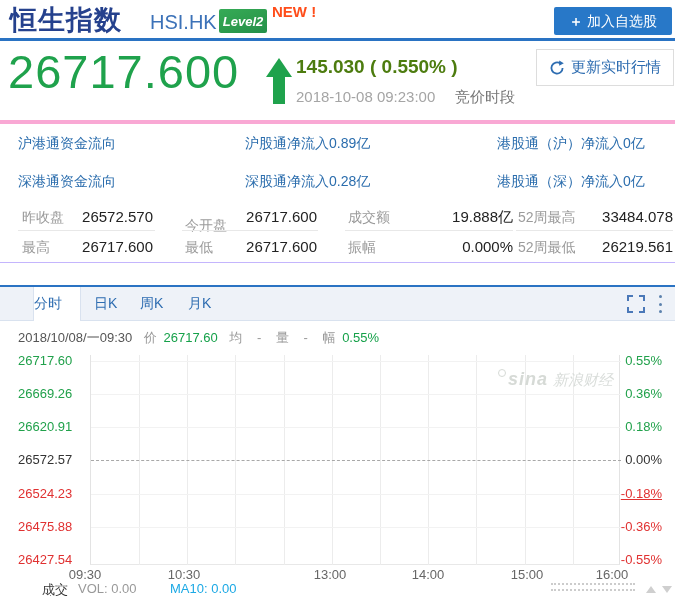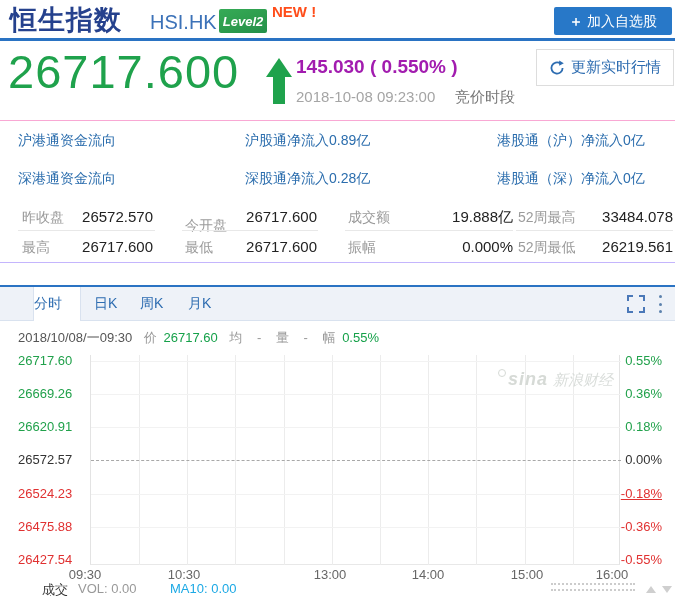--- a/index.html
+++ b/index.html
@@ -17,29 +17,29 @@
            border-radius:2px;background:#2878c8;color:#fff;font-size:14px;cursor:pointer;}
   .add-btn .plus{font-weight:bold;margin-right:4px;}
   .header-rule{position:absolute;left:0;top:38px;width:675px;height:3px;background:#2a73c3;}
 
   
   .price{position:absolute;left:8px;top:44px;font-size:47px;color:#1fa24c;letter-spacing:1px;}
   .arrow-up{position:absolute;left:266px;top:58px;width:26px;height:47px;}
   .arrow-up .head{width:0;height:0;border-left:13px solid transparent;border-right:13px solid transparent;
                   border-bottom:19px solid #1fa24c;}
   .arrow-up .stem{width:12px;height:27px;background:#1fa24c;margin:0 auto;}
-  .change{position:absolute;left:296px;top:56px;font-size:19px;font-weight:bold;color:#a21caf;}
+  .change{position:absolute;left:296px;top:56px;font-size:19px;font-weight:bold;color:#4d7c0f;}
   .quote-time{position:absolute;left:296px;top:88px;font-size:15px;color:#a5a5a5;}
   .session{position:absolute;left:455px;top:88px;font-size:15px;color:#777;}
   .refresh-btn{position:absolute;right:1px;top:49px;height:37px;padding:8px 12px;background:#fff;
                border:1px solid #ddd;color:#2e6db1;font-size:15px;cursor:pointer;
                display:flex;align-items:center;gap:6px;}
 
   
-  .fund{position:absolute;left:0;top:120px;width:675px;height:76px;border-top:1px solid #f9a8d4;}
+  .fund{position:absolute;left:0;top:120px;width:675px;height:76px;border-top:4px solid #f9a8d4;}
   .fund-row{position:absolute;left:0;width:675px;height:38px;line-height:38px;font-size:14px;}
   .fund-row a{color:#2b6dad;text-decoration:none;cursor:pointer;}
   .fund-c1{position:absolute;left:18px;}
   .fund-c2{position:absolute;left:245px;}
   .fund-c3{position:absolute;left:497px;}
 
   
   .stats{position:absolute;left:0;top:196px;width:675px;height:66px;border-bottom:1px solid #c4b5fd;}
   .stat-label{position:absolute;font-size:14px;color:#9b9b9b;height:26px;line-height:26px;}
   .stat-value{position:absolute;font-size:15px;color:#222;height:26px;line-height:26px;text-align:right;}

